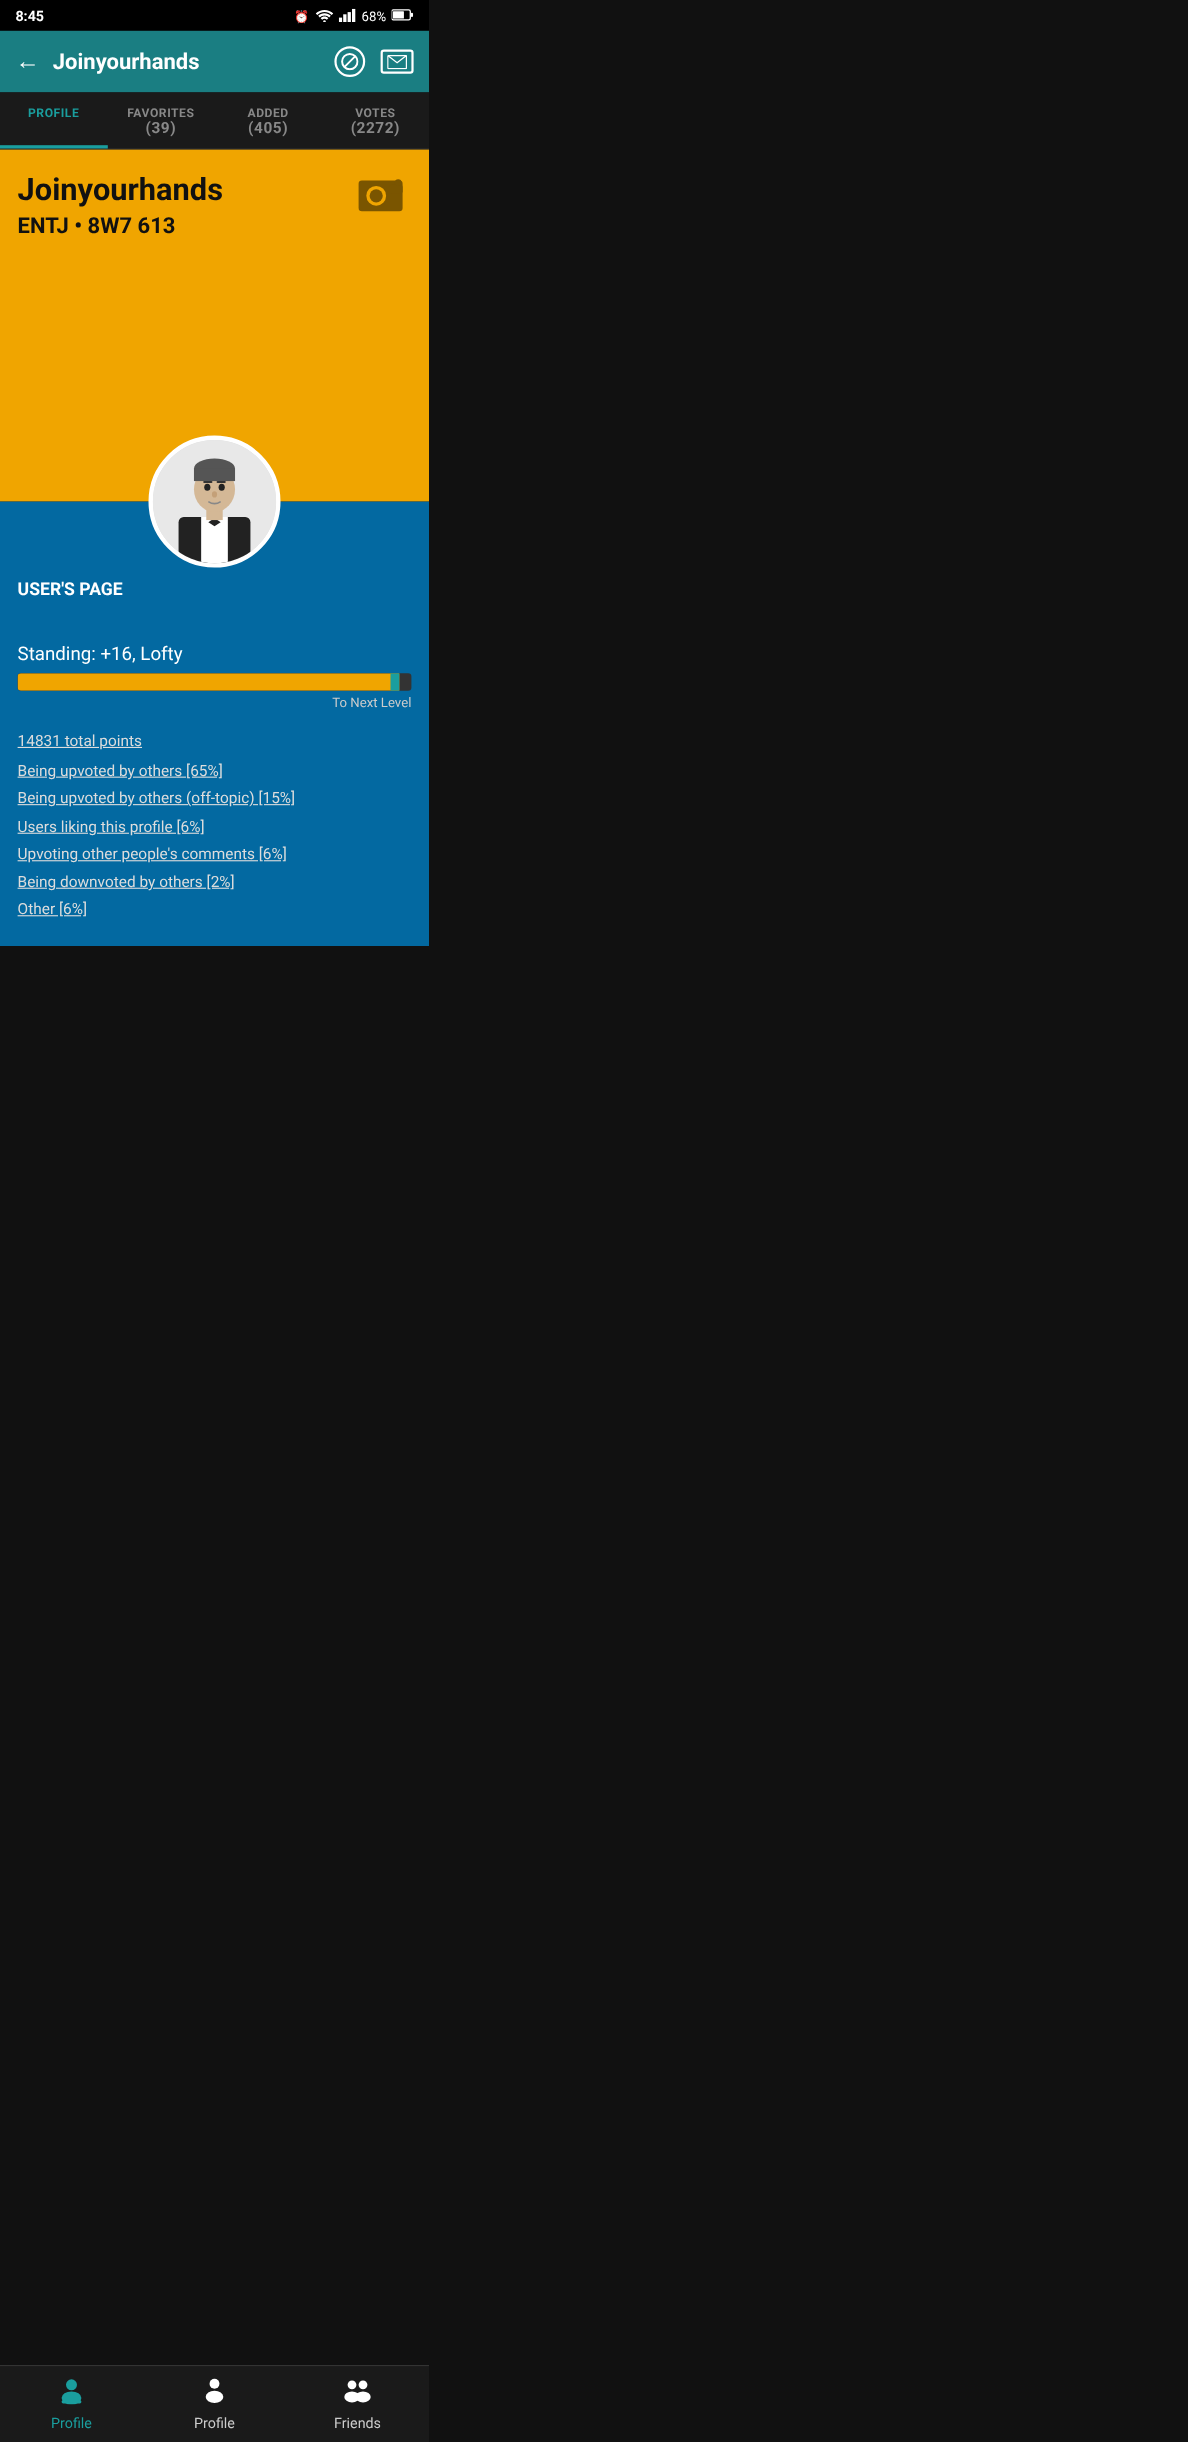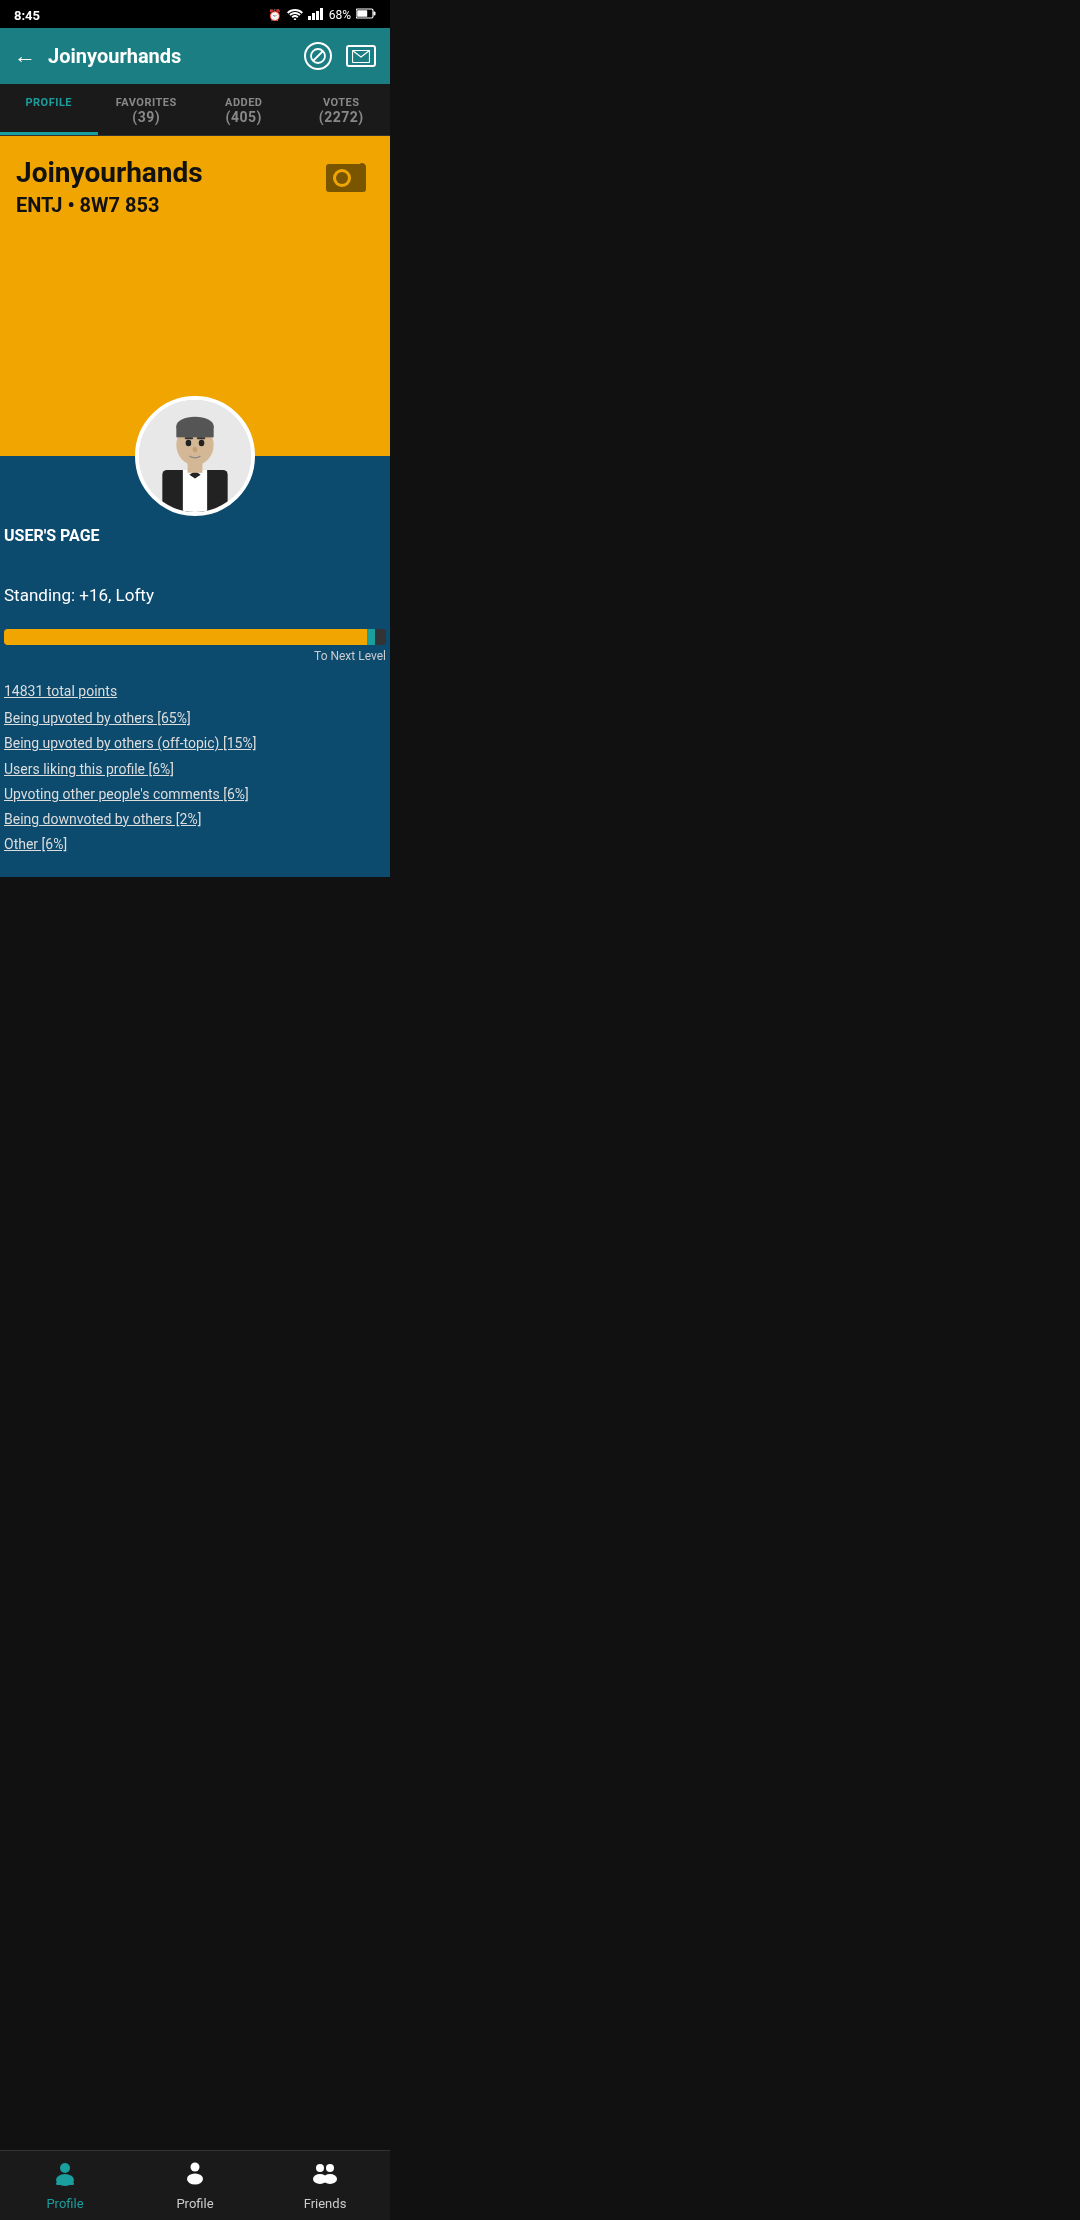--- a/index.html
+++ b/index.html
@@ -187,39 +187,39 @@
       background: #e0e0e0;
       border: 4px solid #fff;
       overflow: hidden;
       display: flex;
       align-items: center;
       justify-content: center;
     }
 
     
     .user-section {
-      background: #0c4a6e;
-      padding: 70px 4px 20px;
+      background: #0369a1;
+      padding: 70px 16px 20px;
       position: relative;
     }
     .users-page-label {
       font-size: 16px;
       font-weight: bold;
       color: #fff;
       margin-bottom: 40px;
     }
 
     
     .standing-row {
       margin-bottom: 8px;
     }
     .standing-text {
       font-size: 17px;
       color: #fff;
-      margin-bottom: 24px;
+      margin-bottom: 7px;
     }
     .progress-bar-wrapper {
       background: #333;
       border-radius: 3px;
       height: 16px;
       width: 100%;
       overflow: hidden;
       position: relative;
     }
     .progress-bar-fill {
@@ -373,21 +373,21 @@
     </div>
     <div class="tab-item">
       <span>VOTES</span>
       <span class="tab-count">(2272)</span>
     </div>
   </div>
 
 
   <div class="profile-card">
     <div class="profile-username">Joinyourhands</div>
-    <div class="profile-type">ENTJ • 8W7 853</div>
+    <div class="profile-type">ENTJ • 8W7 613</div>
     <div class="camera-icon">
       <svg width="52" height="42" viewBox="0 0 52 42" fill="#7a5500">
         <rect x="6" y="8" width="40" height="28" rx="3"></rect>
         <circle cx="22" cy="22" r="9" fill="#f0a500"></circle>
         <circle cx="22" cy="22" r="6" fill="#7a5500"></circle>
         <rect x="34" y="12" width="12" height="8" rx="2"></rect>
         <circle cx="42" cy="10" r="3" fill="#7a5500"></circle>
       </svg>
     </div>
 

